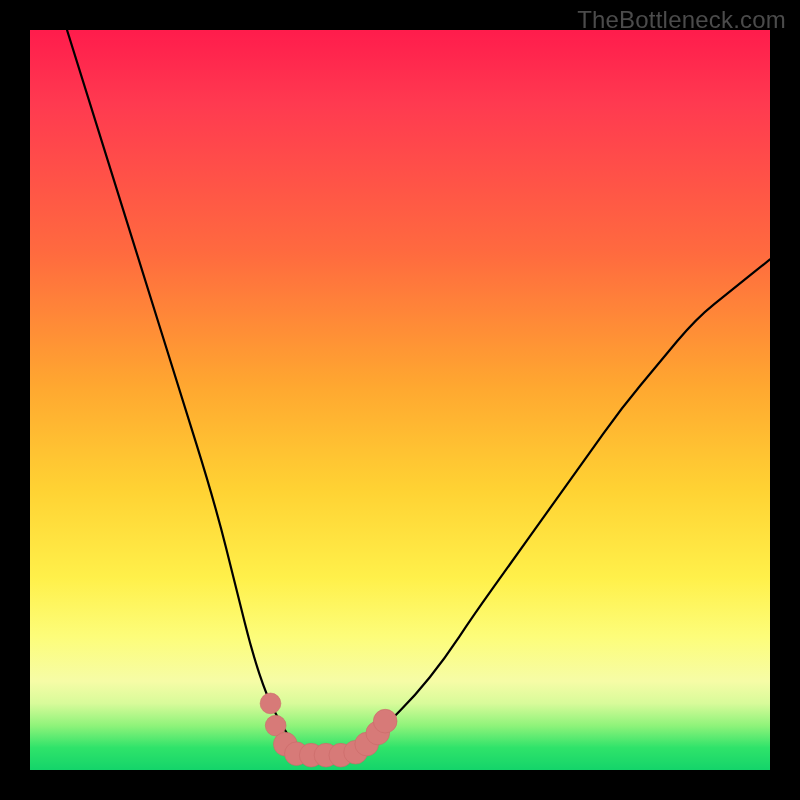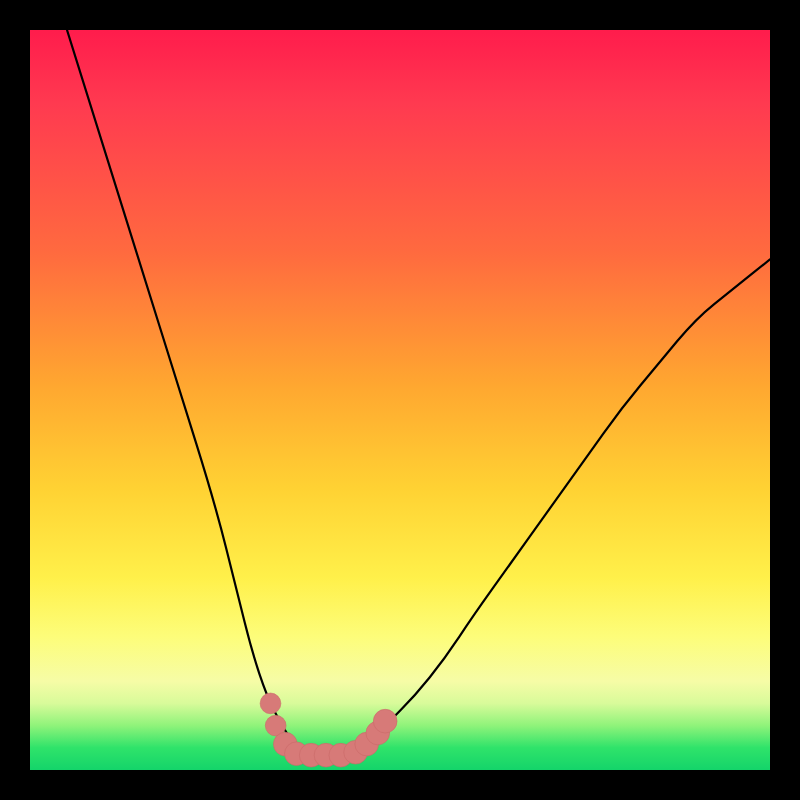--- a/index.html
+++ b/index.html
@@ -57,20 +57,21 @@
     left: 0;
     top: 0;
     width: 740px;
     height: 740px;
   }
 </style>
 </head>
 <body>
 
 <div class="frame">
+  <div class="watermark">TheBottleneck.com</div>
 
   <div class="plot">
     <svg class="curve" viewBox="0 0 740 740" preserveAspectRatio="none">
       <path id="curve-path" fill="none" stroke-width="2.2" stroke-linecap="round" stroke-linejoin="round" d="M 37,0 Q 74,118.39999999999998 92.5,177.59999999999997 Q 111,236.79999999999995 129.5,296 Q 148,355.2 166.5,414.4 Q 185,473.6 196.10000000000002,518 Q 207.20000000000002,562.4 214.60000000000002,592 Q 222,621.6 229.4,643.8 Q 236.8,666 244.20000000000002,680.8 Q 251.60000000000002,695.6 259,706.7 Q 266.4,717.8 273.79999999999995,721.5 Q 281.2,725.2 288.6,725.2 Q 296,725.2 303.4,725.2 Q 310.8,725.2 321.9,721.5 Q 333,717.8 344.1,706.7 Q 355.2,695.6 370,680.8 Q 384.8,666 399.6,647.5 Q 414.40000000000003,629 429.20000000000005,606.8 Q 444,584.6 462.5,558.7 Q 481,532.8 499.5,506.9 Q 518,481 536.5,455.1 Q 555,429.2 573.5,403.3 Q 592,377.40000000000003 610.5,355.2 Q 629,332.99999999999994 647.5,310.79999999999995 Q 666,288.6 684.5,273.8 Q 703,259 721.5,244.20000000000002 T 740,229.40000000000003" stroke="#000000"></path>
       <g id="marker-group">
           <circle cx="240.5" cy="673.4" r="10.36" fill="#d77a78" stroke="#c96a68" stroke-width="0.6"></circle>
           <circle cx="245.68" cy="695.6" r="10.36" fill="#d77a78" stroke="#c96a68" stroke-width="0.6"></circle>
           <circle cx="255.29999999999998" cy="714.1" r="11.84" fill="#d77a78" stroke="#c96a68" stroke-width="0.6"></circle>
           <circle cx="266.4" cy="723.72" r="11.84" fill="#d77a78" stroke="#c96a68" stroke-width="0.6"></circle>
           <circle cx="281.2" cy="725.2" r="11.84" fill="#d77a78" stroke="#c96a68" stroke-width="0.6"></circle>

